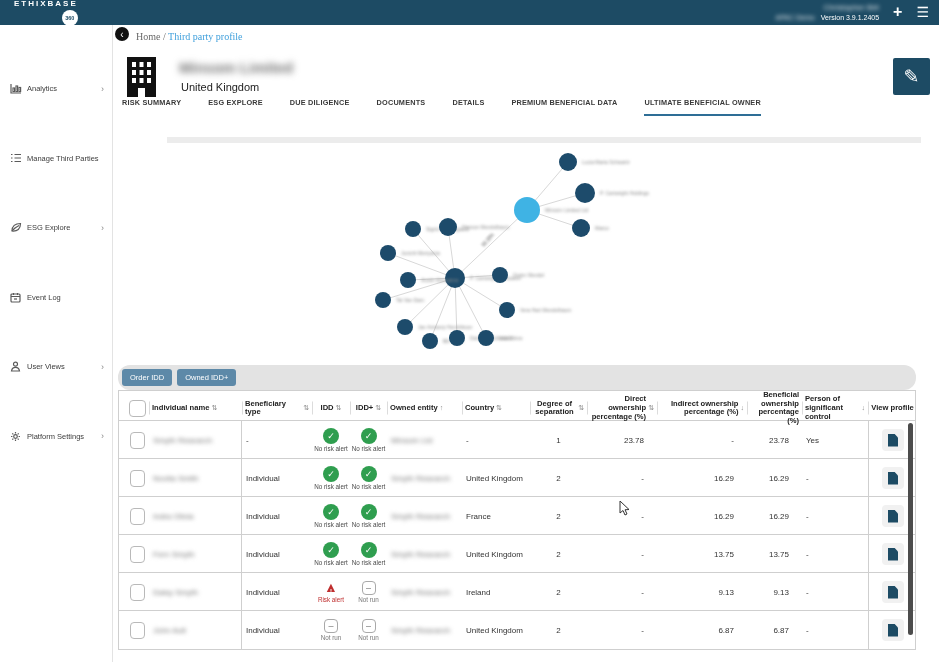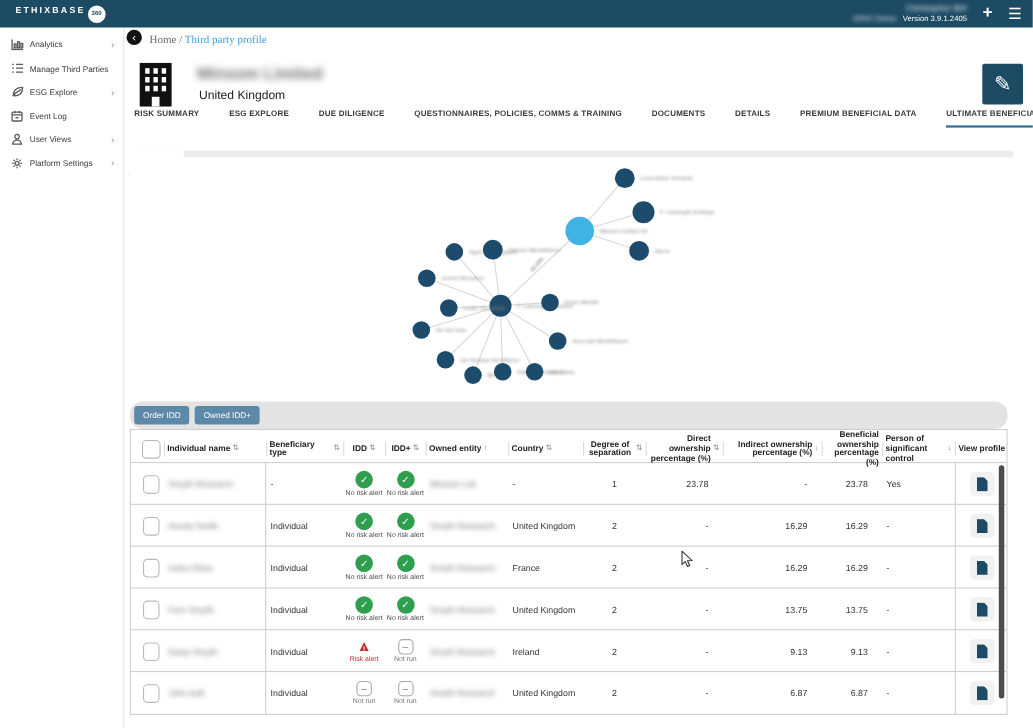--- a/index.html
+++ b/index.html
@@ -2,34 +2,34 @@
 <html><head>
 <meta charset="utf-8">
 <style>
   * { margin:0; padding:0; box-sizing:border-box; }
   html,body { background:#fff; }
   body { font-family:"Liberation Sans", sans-serif; }
   .page { position:relative; width:939px; height:662px; background:#fff; overflow:hidden; }
 
   
   .navbar { position:absolute; left:0; top:0; width:939px; height:25px; background:#1d4b64; display:flex; align-items:center; justify-content:space-between; padding:0 10px 0 14px; z-index:30; }
-  .brand { display:flex; align-items:flex-start; gap:2px; }
+  .brand { display:flex; align-items:flex-end; gap:2px;flex-direction:column; }
   .brand-text { color:#fff; font-size:8px; font-weight:bold; letter-spacing:2px; }
   .badge360 { width:16px; height:16px; border-radius:50%; background:#fff; color:#1d4b64; font-size:5.5px; font-weight:bold; display:flex; align-items:center; justify-content:center; }
   .nav-right { display:flex; align-items:center; gap:14px; }
   .user-block { text-align:right; color:#fff; line-height:1.3; }
   .u1 { font-size:8px; }
   .u2 { font-size:7px; display:flex; gap:6px; justify-content:flex-end; align-items:center; }
   .blur-nav { filter:blur(2px); opacity:.85; }
   .nav-plus { color:#fff; font-size:16px; font-weight:bold; cursor:pointer; line-height:1; }
   .nav-menu { color:#fff; font-size:14px; cursor:pointer; line-height:1; letter-spacing:0; }
 
   
   .sidebar { position:absolute; left:0; top:25px; width:113px; height:637px; background:#fff; border-right:1px solid #e3e3e3; padding-top:5px; z-index:20; }
-  .side-item { display:flex; align-items:center; height:21.5px; padding:0 8px 0 9px; cursor:pointer; }
+  .side-item { display:flex; align-items:center; height:21.5px; padding:0 8px 0 9px; cursor:pointer;margin-top:48px; }
   .side-item .sicon { width:13px; height:12px; margin-right:5px; display:flex; align-items:center; justify-content:center; }
   .side-item .slabel { font-size:7.5px; color:#3c3c3c; white-space:nowrap; }
   .side-item .chev { margin-left:auto; color:#888; font-size:9px; }
   .sicon svg { stroke:#5a5a5a; fill:none; stroke-width:1.2; }
 
   
   .content { position:absolute; left:113px; top:25px; width:826px; height:637px; background:#fff; }
   .collapse-btn { position:absolute; left:2px; top:2px; width:14px; height:14px; border-radius:50%; background:#111; color:#fff; font-size:10px; display:flex; align-items:center; justify-content:center; cursor:pointer; z-index:25; }
   .breadcrumb { position:absolute; left:23px; top:6px; font-size:10px; color:#6a6a6a;font-family:Liberation Serif, serif; }
   .bc-cur { color:#41a0dc; }
@@ -204,21 +204,20 @@
       <div class="pcountry">United Kingdom</div>
       <div class="edit-btn">
         <span>✎</span>
       </div>
     </div>
 
     <nav class="tabs">
         <div class="tab">RISK SUMMARY</div>
         <div class="tab">ESG EXPLORE</div>
         <div class="tab">DUE DILIGENCE</div>
-        <div class="tab">QUESTIONNAIRES, POLICIES, COMMS &amp; TRAINING</div>
         <div class="tab">DOCUMENTS</div>
         <div class="tab">DETAILS</div>
         <div class="tab">PREMIUM BENEFICIAL DATA</div>
         <div class="tab active">ULTIMATE BENEFICIAL OWNER</div>
       </nav>
 
     <div class="subtabs">
       <div class="subtab active">Table</div>
       <div class="subtab">Chart</div>
     </div>

